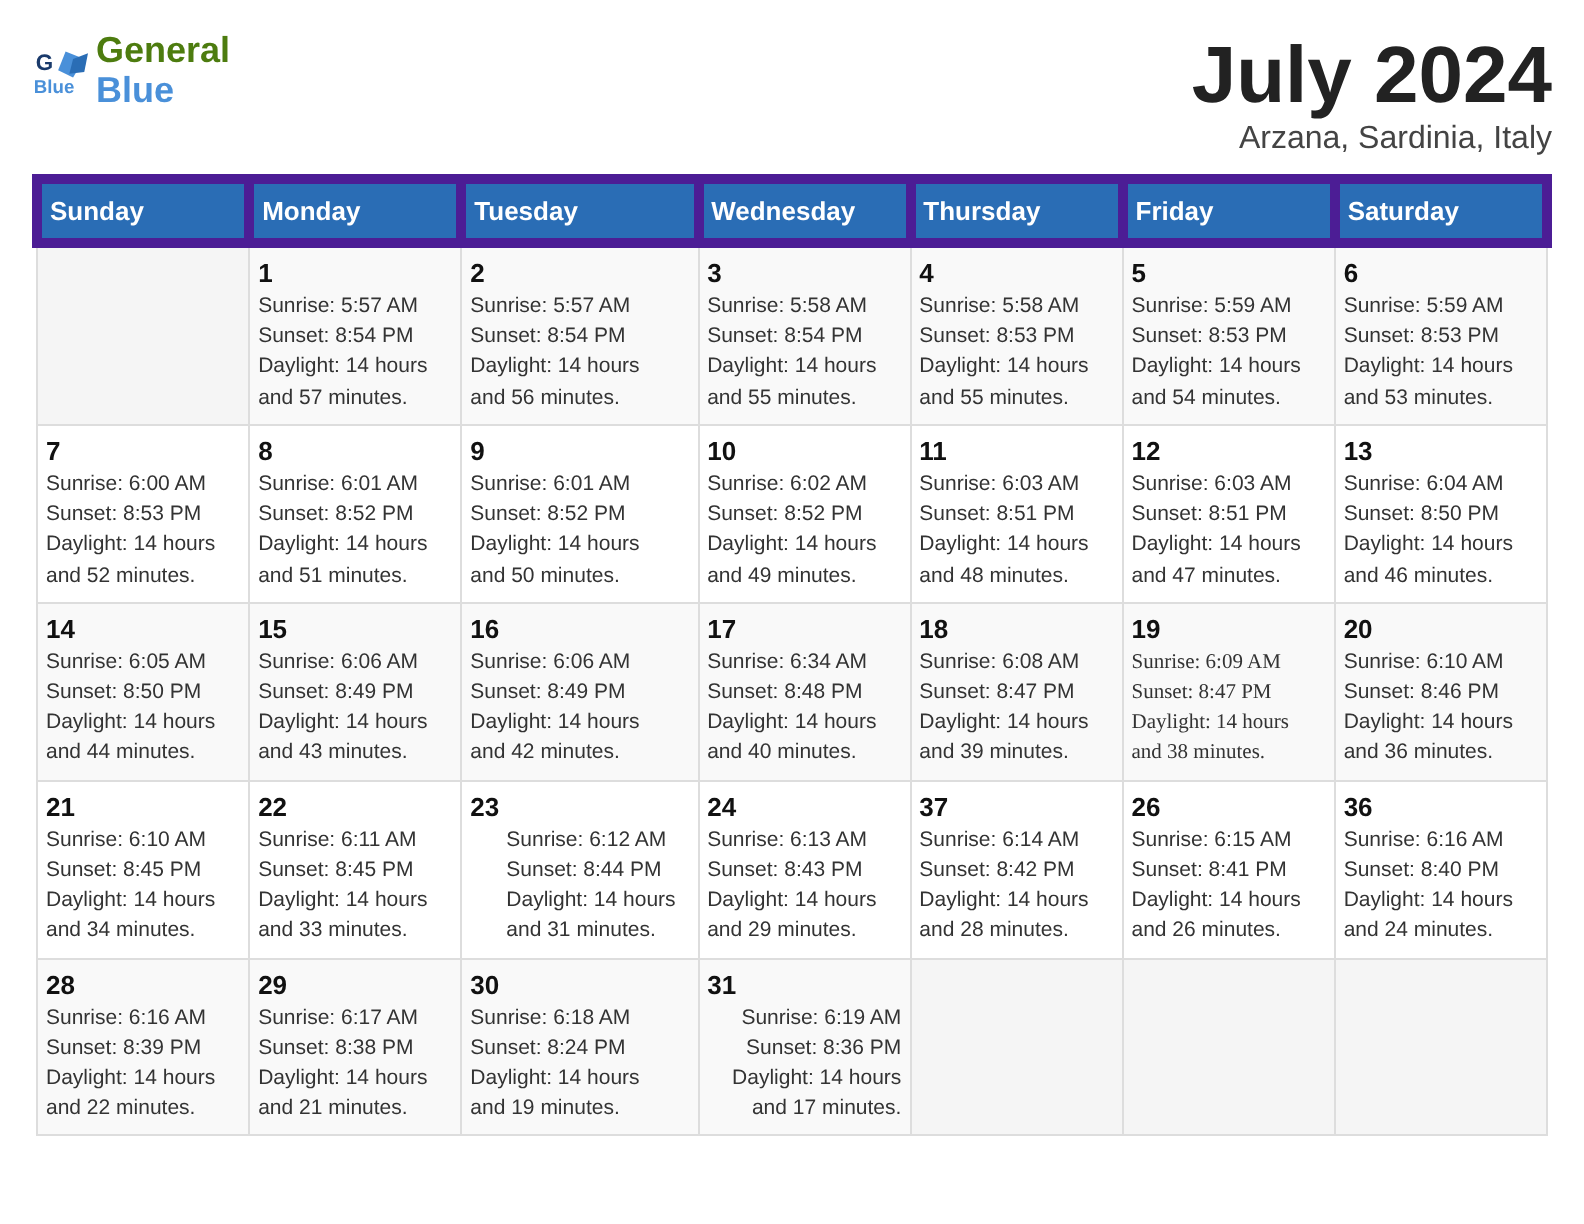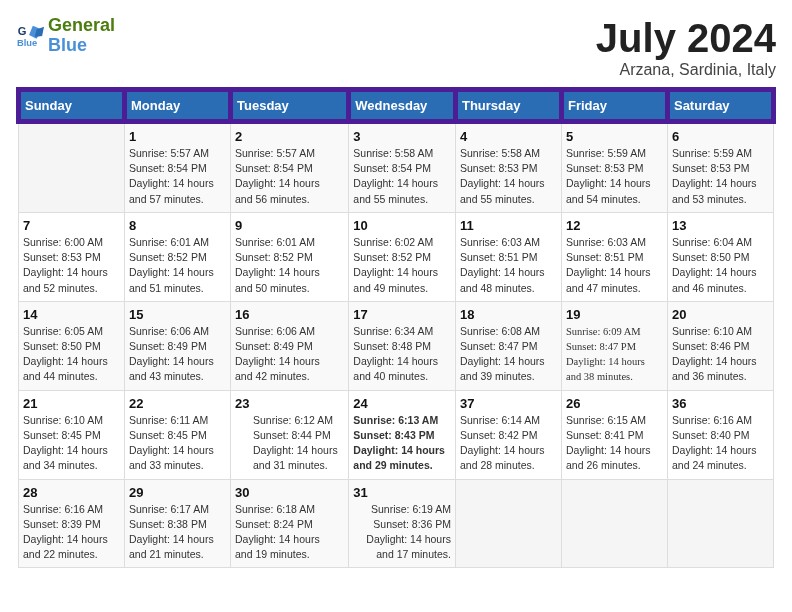--- a/index.html
+++ b/index.html
@@ -287,21 +287,21 @@
         </td>
         <td>
           <div class="day-num">23</div>
           <div class="day-info" style="white-space: pre-line; margin-left: 18px;">Sunrise: 6:12 AM
 Sunset: 8:44 PM
 Daylight: 14 hours
 and 31 minutes.</div>
         </td>
         <td>
           <div class="day-num">24</div>
-          <div class="day-info" style="white-space: pre-line; font-weight: bold;">Sunrise: 6:13 AM
+          <div class="day-info" style="white-space: pre-line;">Sunrise: 6:13 AM
 Sunset: 8:43 PM
 Daylight: 14 hours
 and 29 minutes.</div>
         </td>
         <td>
           <div class="day-num">37</div>
           <div class="day-info" style="white-space: pre-line;">Sunrise: 6:14 AM
 Sunset: 8:42 PM
 Daylight: 14 hours
 and 28 minutes.</div>

